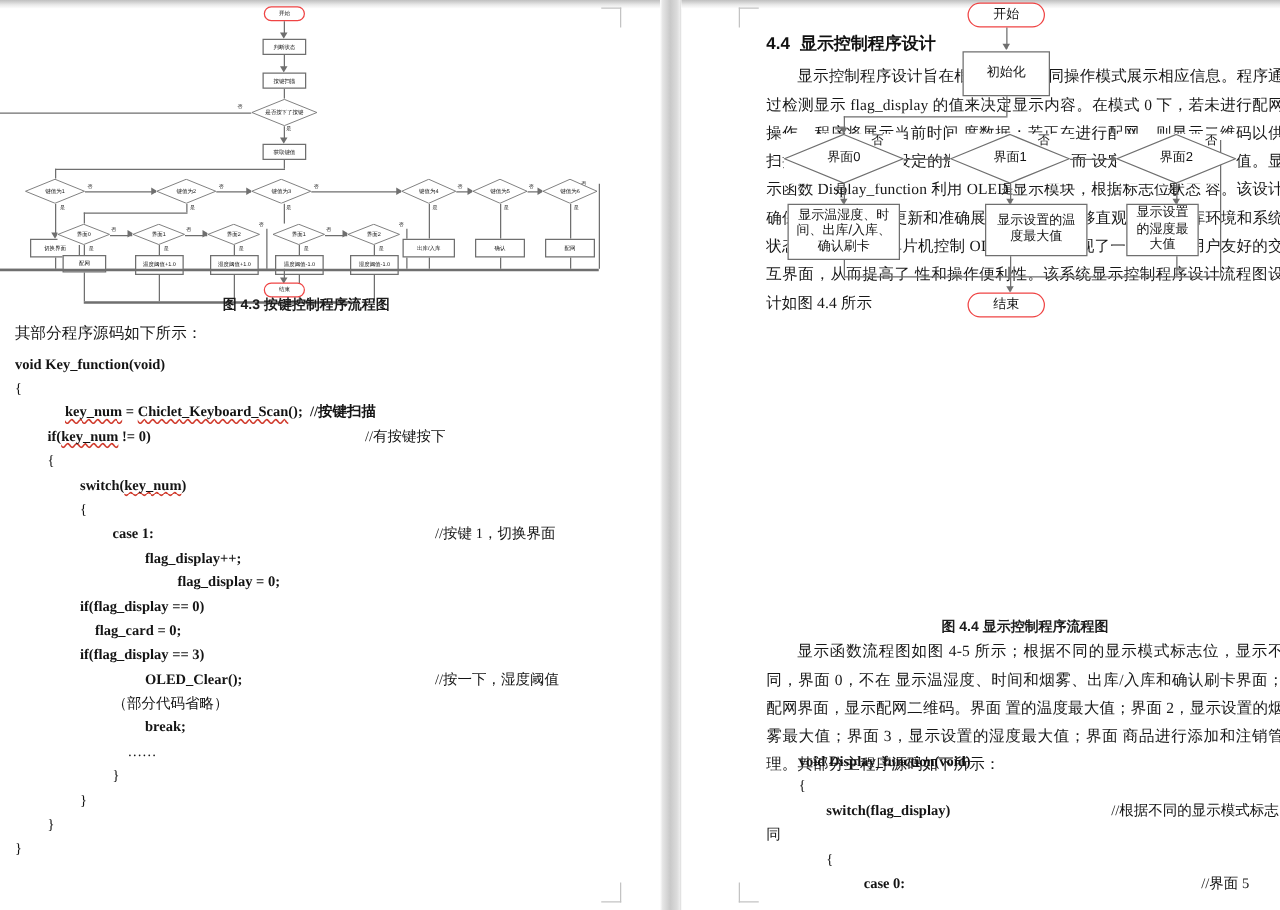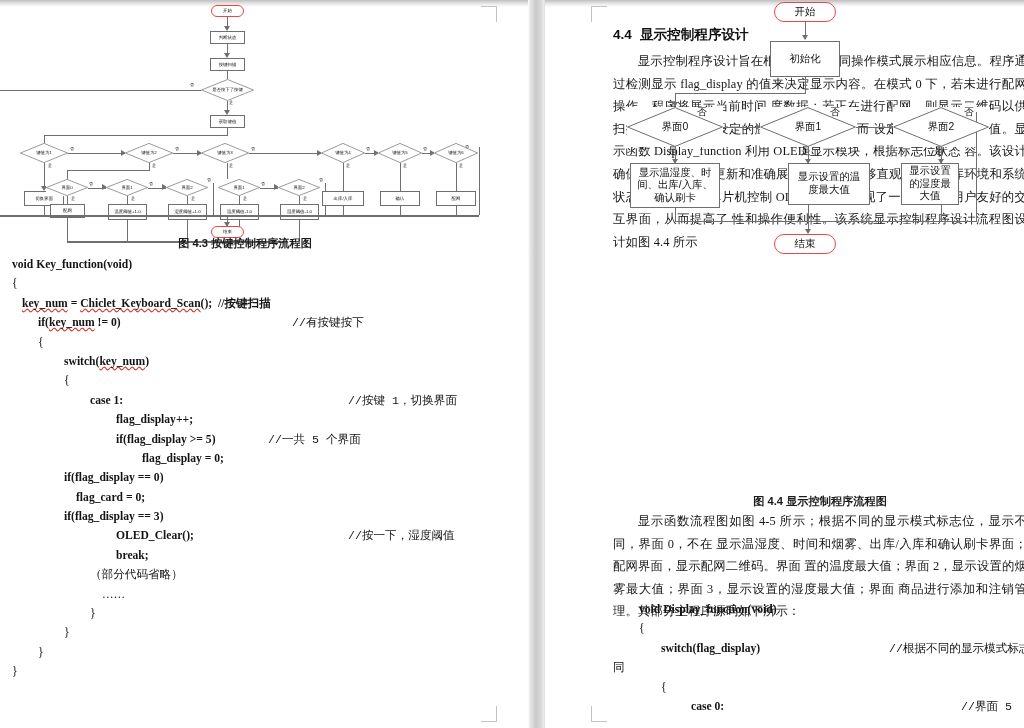--- a/index.html
+++ b/index.html
@@ -47,21 +47,21 @@
   .heading .num{font-weight:bold;margin-right:8px;}
   .fig-cap{
     text-align:center;font-size:11.2px;font-weight:bold;color:#1c1c1c;
     font-family:"Liberation Sans","DejaVu Sans",sans-serif;
   }
   .code{
     font-family:"Liberation Serif","DejaVu Serif",serif;
     font-size:11.6px;line-height:19.4px;white-space:pre;color:#141414;
   }
   .code.b{font-weight:bold;}
-  .cmt{font-weight:normal;font-family:Liberation Mono, monospace;}
+  .cmt{font-weight:normal;}
   .spell{
     text-decoration:underline wavy #d03a2c;
     text-decoration-skip-ink:none;
   }
   .coderow{position:relative;height:19.4px;}
   .coderow .lhs{position:absolute;left:0;top:0;}
   .coderow .rhs{position:absolute;top:0;}
 
   
   .left-inner{position:absolute;left:38px;top:0;width:490px;height:728px;}
@@ -349,29 +349,30 @@
         <div class="arrow arr-down" style="left:241.6px;top:220px;"></div>
 
         <div class="node term" style="left:229px;top:224px;width:33px;height:12px;">
           <span>结束</span>
         </div>
       </div>
 
       <div class="lcap fig-cap">图 4.3 按键控制程序流程图</div>
 
       <div class="lcode">
+        <div class="body-txt" style="margin-bottom:4px;">其部分程序源码如下所示：</div>
         <div id="left-code">
             <div class="coderow">
               <span class="code lhs b" style="left: 0px;">void Key_function(void)</span>
             </div>
             <div class="coderow">
               <span class="code lhs" style="left: 0px;">{</span>
             </div>
             <div class="coderow">
-              <span class="code lhs b" style="left: 10px;"><span class="spell">key_num</span> = <span class="spell">Chiclet_Keyboard_Scan</span>();  //按键扫描</span>
+              <span class="code lhs b" style="left: 40px;"><span class="spell">key_num</span> = <span class="spell">Chiclet_Keyboard_Scan</span>();  //按键扫描</span>
             </div>
             <div class="coderow">
               <span class="code lhs b" style="left: 26px;">if(<span class="spell">key_num</span> != 0)</span>
               <span class="code rhs cmt" style="left: 280px;">//有按键按下</span>
             </div>
             <div class="coderow">
               <span class="code lhs" style="left: 26px;">{</span>
             </div>
             <div class="coderow">
               <span class="code lhs b" style="left: 52px;">switch(<span class="spell">key_num</span>)</span>
@@ -380,44 +381,40 @@
               <span class="code lhs" style="left: 52px;">{</span>
             </div>
             <div class="coderow">
               <span class="code lhs b" style="left: 78px;">case 1:</span>
               <span class="code rhs cmt" style="left: 336px;">//按键 1，切换界面</span>
             </div>
             <div class="coderow">
               <span class="code lhs b" style="left: 104px;">flag_display++;</span>
             </div>
             <div class="coderow">
-              <span class="code lhs b" style="left: 104px;">if(flag_display &gt;= 5)</span>
-              <span class="code rhs cmt" style="left: 256px;">//一共 5 个界面</span>
-            </div>
-            <div class="coderow">
               <span class="code lhs b" style="left: 130px;">flag_display = 0;</span>
             </div>
             <div class="coderow">
               <span class="code lhs b" style="left: 52px;">if(flag_display == 0)</span>
             </div>
             <div class="coderow">
               <span class="code lhs b" style="left: 64px;">flag_card = 0;</span>
             </div>
             <div class="coderow">
               <span class="code lhs b" style="left: 52px;">if(flag_display == 3)</span>
             </div>
             <div class="coderow">
               <span class="code lhs b" style="left: 104px;">OLED_Clear();</span>
               <span class="code rhs cmt" style="left: 336px;">//按一下，湿度阈值</span>
             </div>
             <div class="coderow">
+              <span class="code lhs" style="left: 78px;">（部分代码省略）</span>
+            </div>
+            <div class="coderow">
               <span class="code lhs b" style="left: 104px;">break;</span>
-            </div>
-            <div class="coderow">
-              <span class="code lhs" style="left: 78px;">（部分代码省略）</span>
             </div>
             <div class="coderow">
               <span class="code lhs" style="left: 90px;">……</span>
             </div>
             <div class="coderow">
               <span class="code lhs" style="left: 78px;">}</span>
             </div>
             <div class="coderow">
               <span class="code lhs" style="left: 52px;">}</span>
             </div>

